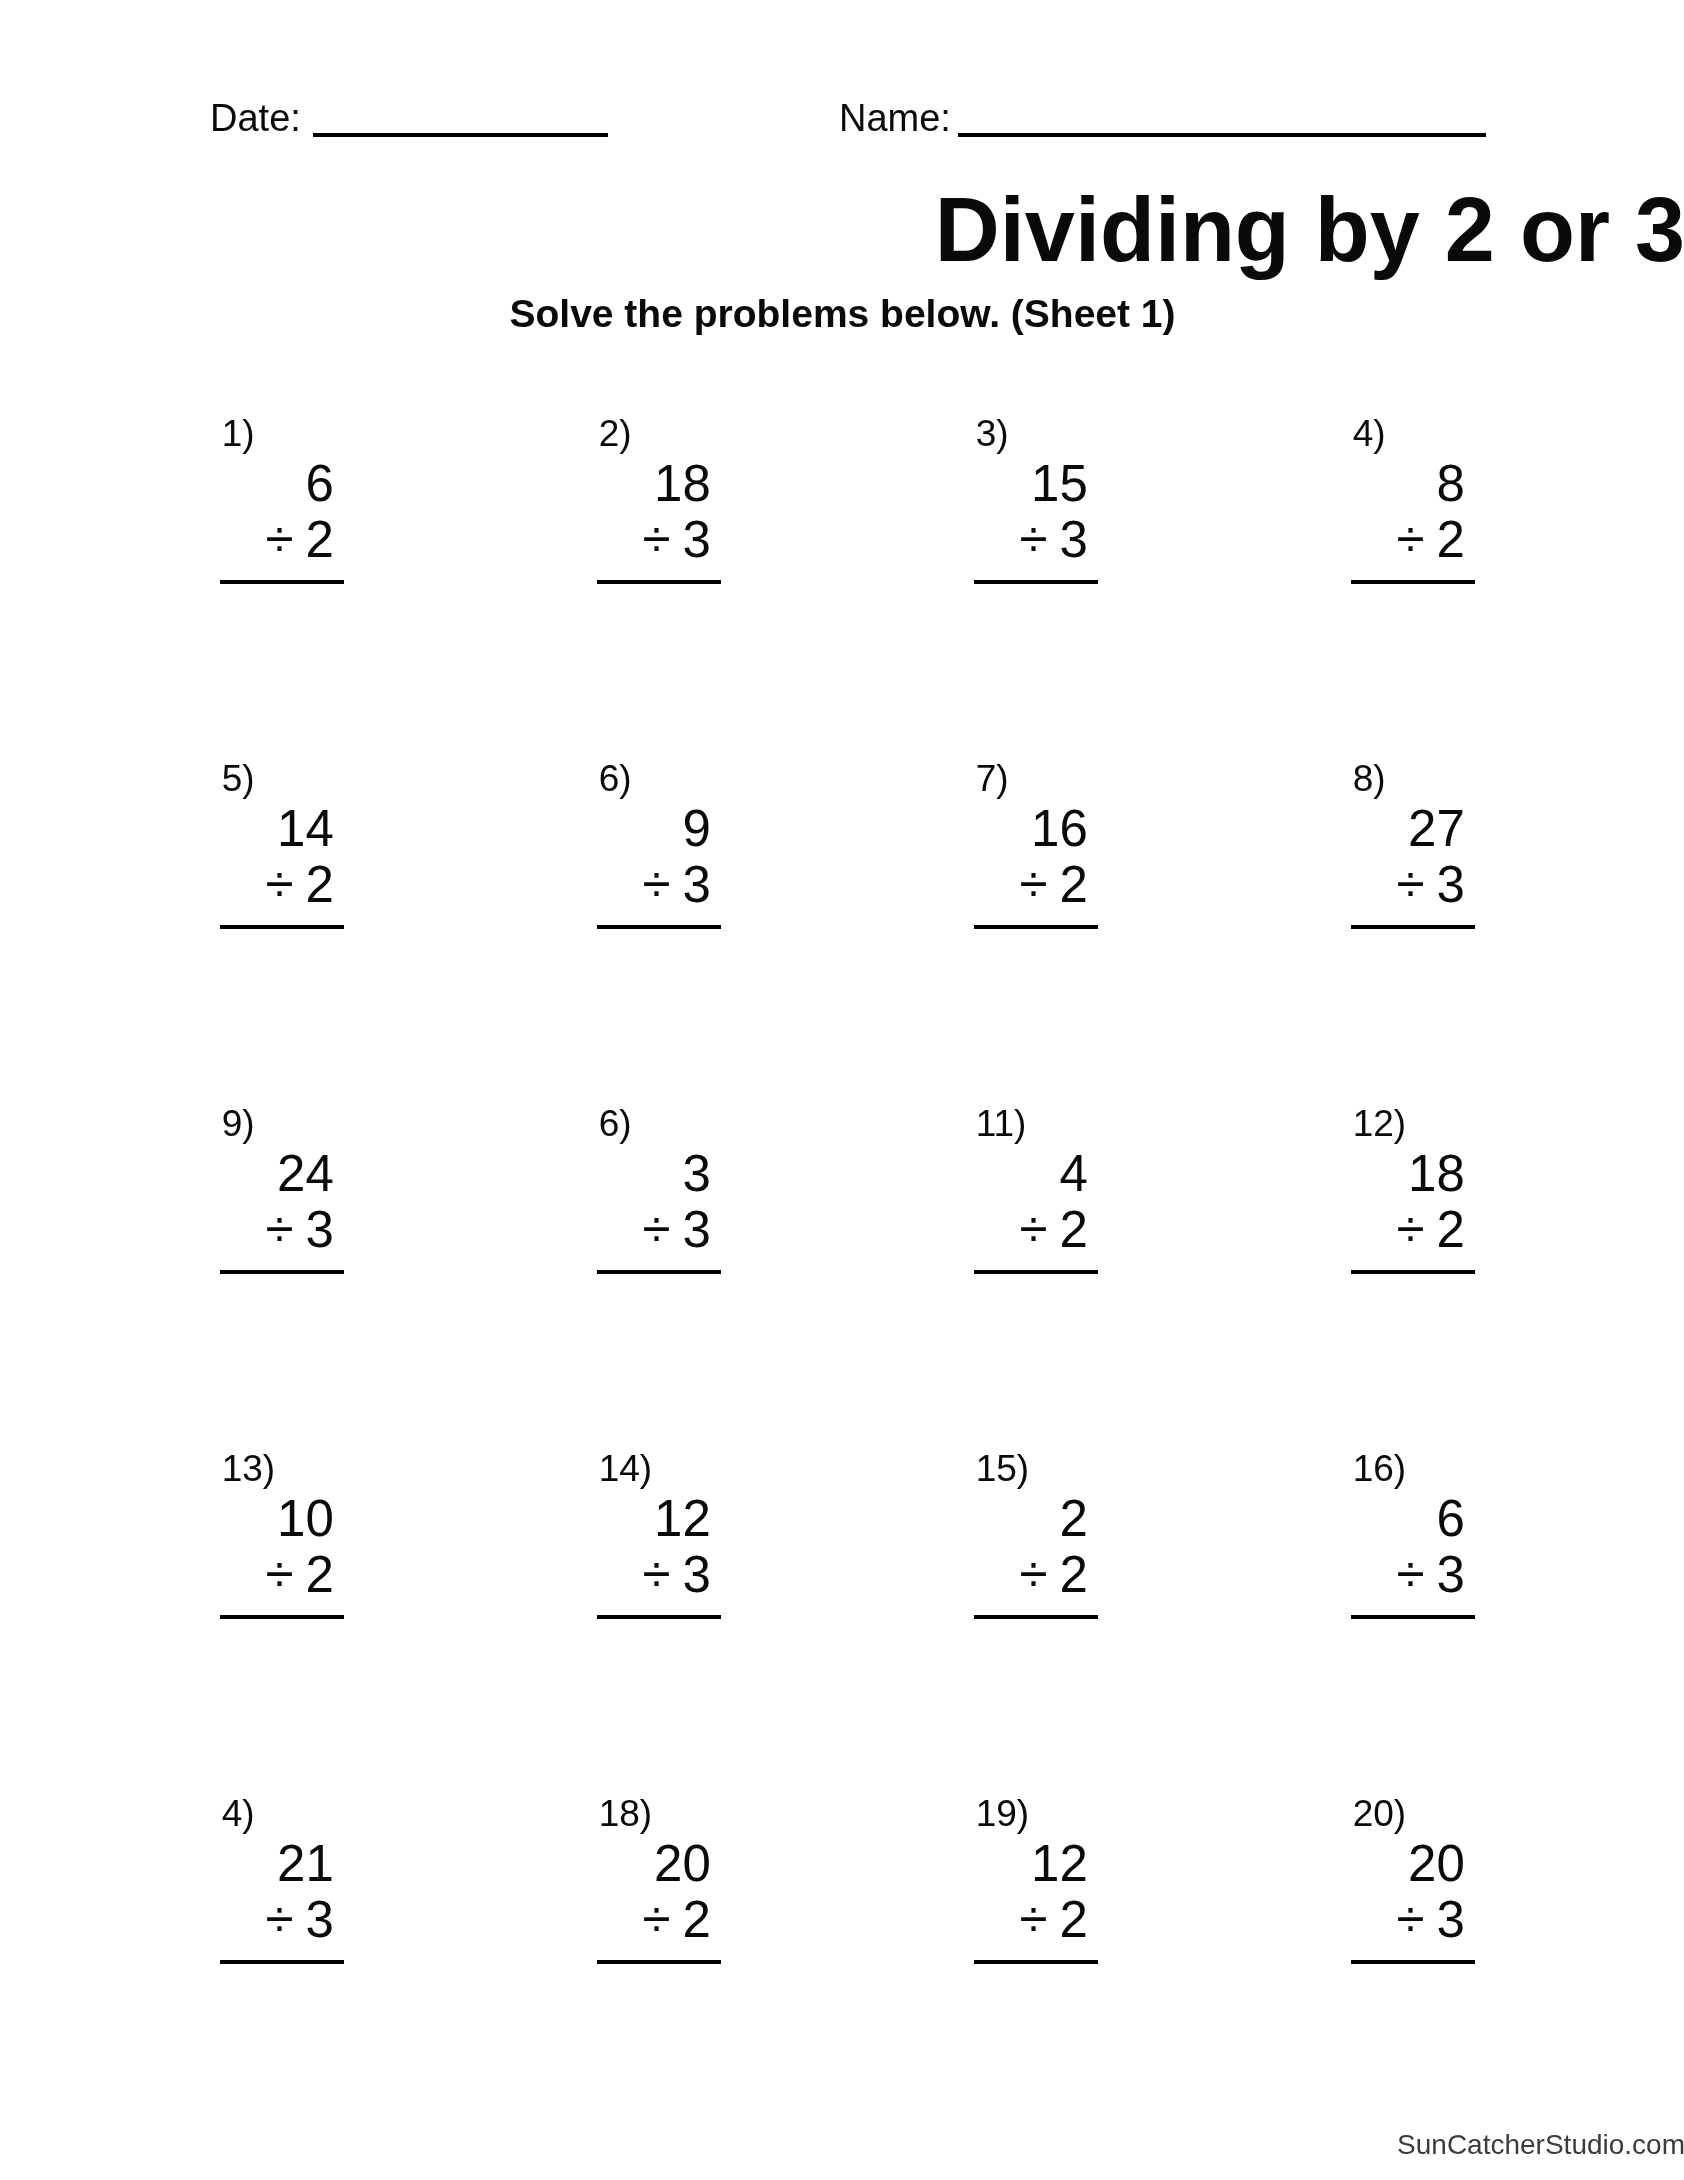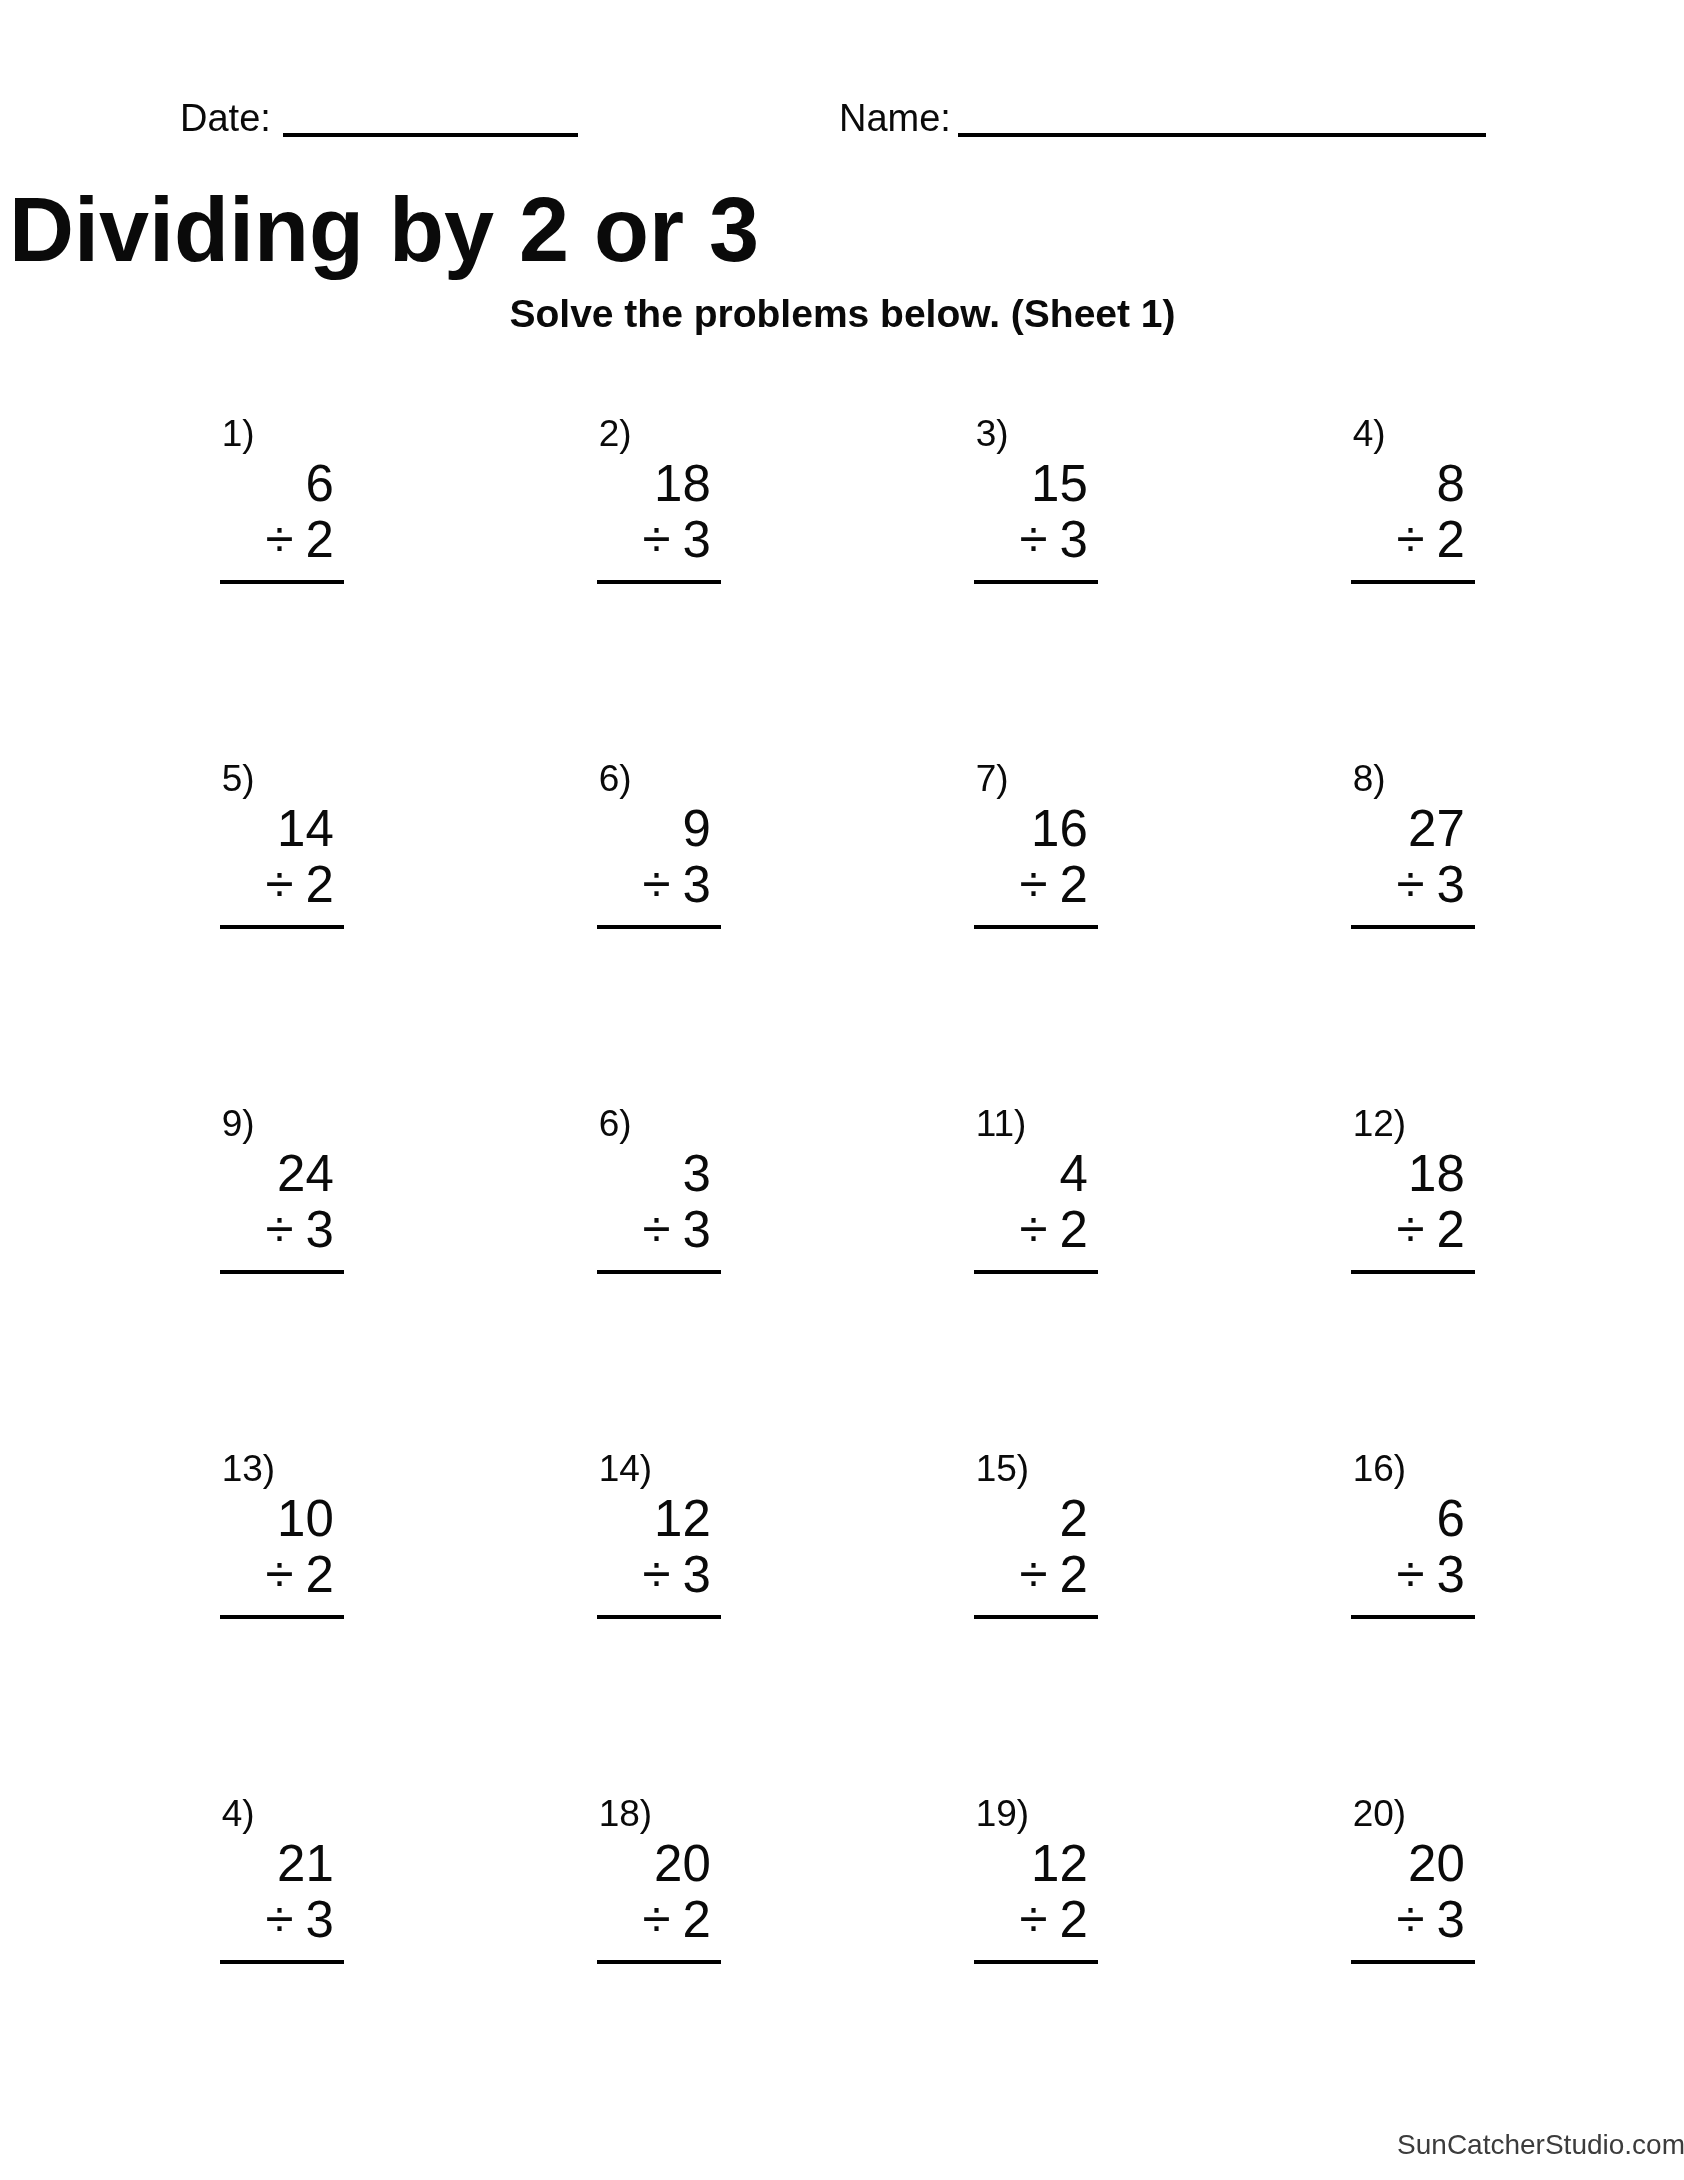--- a/index.html
+++ b/index.html
@@ -9,31 +9,31 @@
     width: 1685px;
     height: 2181px;
     background: #ffffff;
     font-family: "Liberation Sans", sans-serif;
     color: #0a0a0a;
     overflow: hidden;
   }
 
   
   .hgroup { position: absolute; display: flex; align-items: flex-end; }
-  .date-group { left: 180px; top: 97px; }
+  .date-group { left: 210px; top: 97px; }
   .name-group { left: 839px; top: 97px; }
   .hlabel { font-size: 38px; line-height: 1.15; white-space: nowrap; }
   .blank-line { display: inline-block; border-bottom: 4.3px solid #000; margin-bottom: 3.4px; }
   .date-line { width: 295px; margin-left: 12px; }
   .name-line { width: 528px; margin-left: 6.8px; }
 
   
   .title {
     position: absolute; top: 181px; left: 0; width: 100%;
-    text-align: left; font-size: 90px; font-weight: bold; line-height: 1.1;
+    text-align: right; font-size: 90px; font-weight: bold; line-height: 1.1;
     white-space: nowrap;
     padding-left: 9px;
   }
   .subtitle {
     position: absolute; top: 291px; left: 0; width: 100%;
     text-align: center; font-size: 39px; font-weight: bold; line-height: 1.2;
     white-space: nowrap;
   }
 
   

